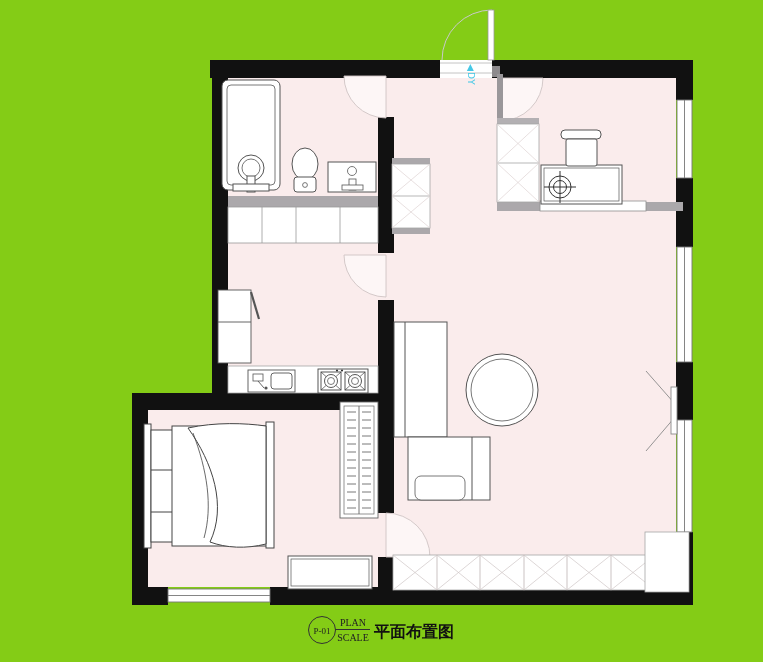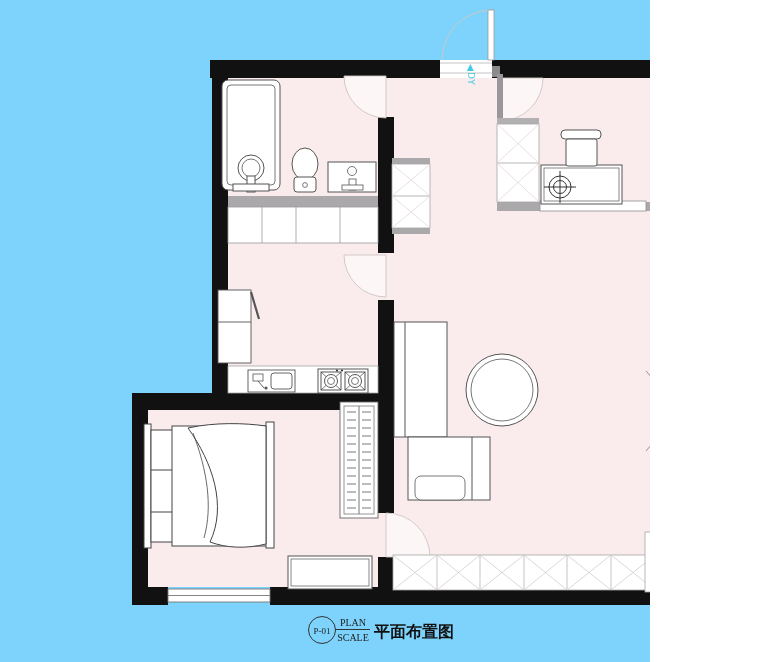--- a/index.html
+++ b/index.html
@@ -1,16 +1,16 @@
 <!DOCTYPE html>
 <html><head>
 <meta charset="utf-8">
 <style>
   html,body{margin:0;padding:0;background:#ffffff;}
-  .canvas{position:relative;width:650px;height:662px;background:#7dd3fc;overflow:hidden;
+  .canvas{position:relative;width:763px;height:662px;background:#84cc16;overflow:hidden;
           font-family:"DejaVu Sans",sans-serif;}
   svg{position:absolute;left:0;top:0;}
   .ttl-serif{font-family:"Liberation Serif","DejaVu Serif",serif;}
   .ttl-cn{font-family:"DejaVu Sans",sans-serif;font-weight:bold;}
 </style>
 </head>
 <body>
 
 <div class="canvas">
 <svg width="763" height="662" viewBox="0 0 763 662">

